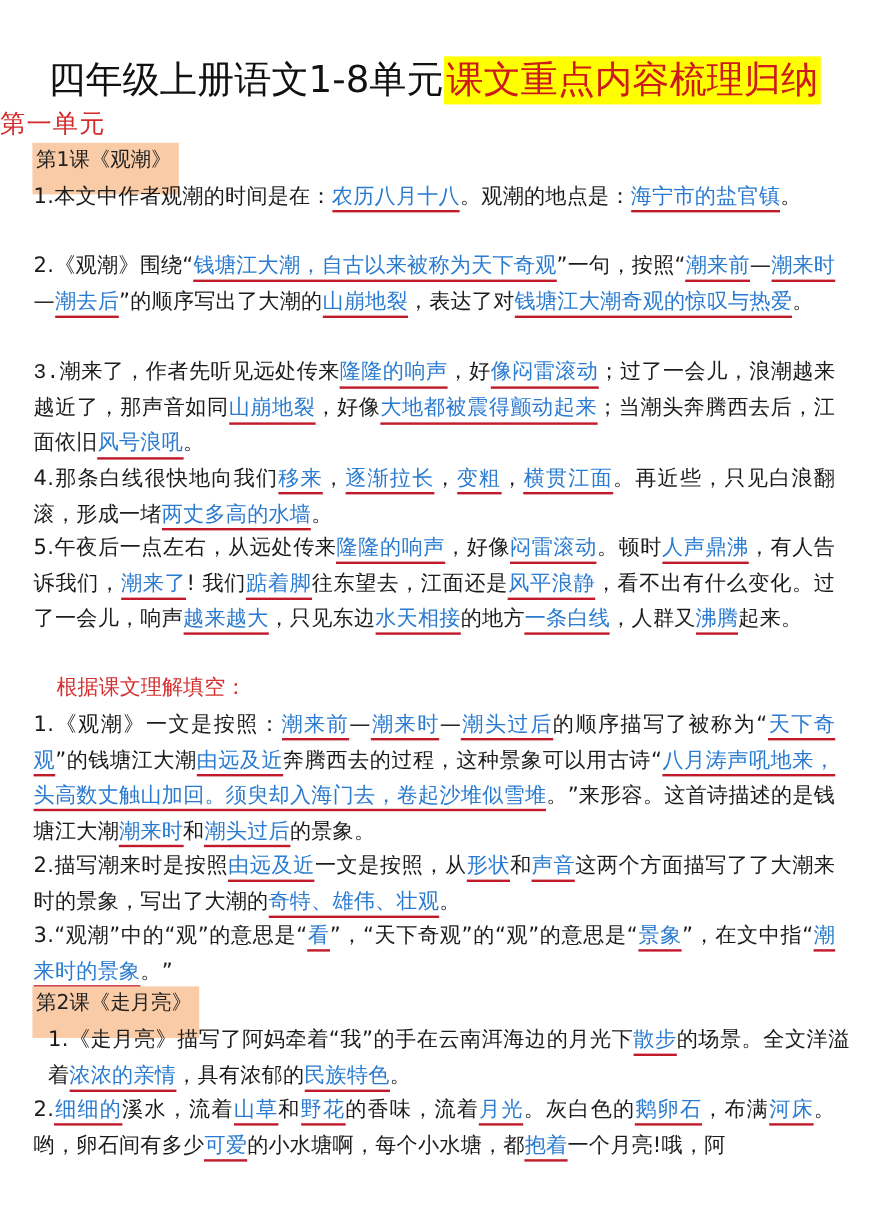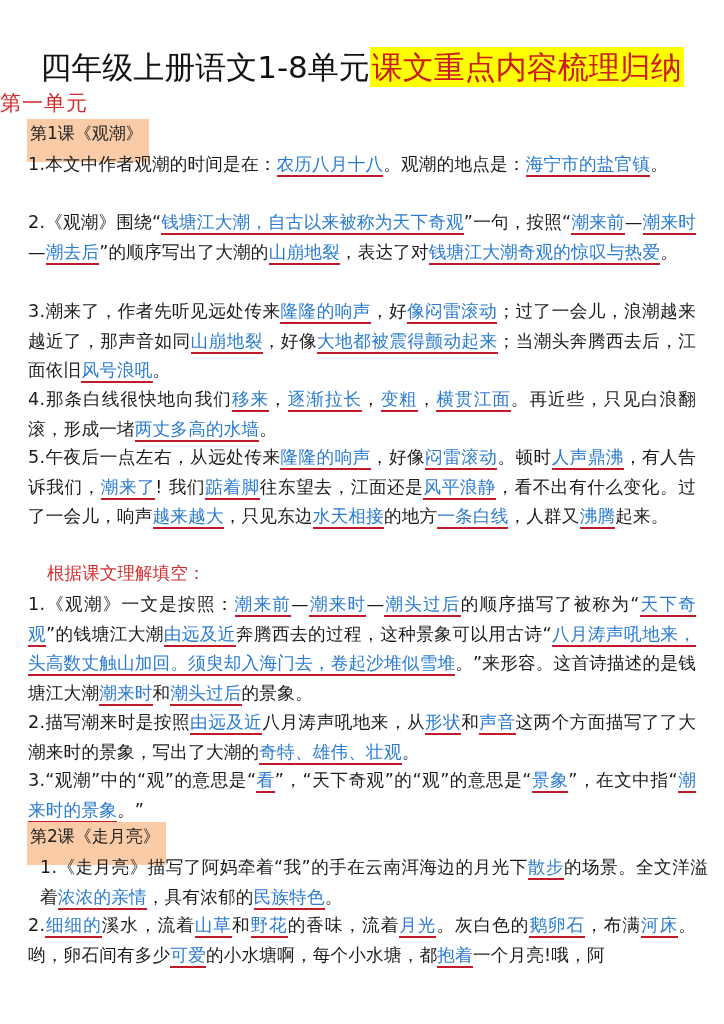--- a/index.html
+++ b/index.html
@@ -21,25 +21,25 @@
 </head>
 <body>
 
 <div class="page">
   <div class="title"><span>四年级上册语文1-8单元</span><span class="hl">课文重点内容梳理归纳</span></div>
   <div class="unit">第一单元</div>
 
   <div class="lesson" style="top:119px;">第1课《观潮》</div>
   <div class="para" style="top:150px;"><span>1.本文中作者观潮的时间是在：</span><span class="a">农历八月十八</span><span>。观潮的地点是：</span><span class="a">海宁市的盐官镇</span><span>。</span></div>
   <div class="para" style="top:208px;"><span>2.《观潮》围绕“</span><span class="a">钱塘江大潮，自古以来被称为天下奇观</span><span>”一句，按照“</span><span class="a">潮来前</span><span>—</span><span class="a">潮来时</span><span>—</span><span class="a">潮去后</span><span>”的顺序写出了大潮的</span><span class="a">山崩地裂</span><span>，表达了对</span><span class="a">钱塘江大潮奇观的惊叹与热爱</span><span>。</span></div>
-  <div class="para" style="top:297px;"><span>3.潮来了，作者先听见远处传来</span><span class="a">隆隆的响声</span><span>，好</span><span class="a">像闷雷滚动</span><span>；过了一会儿，浪潮越来越近了，那声音如同</span><span class="a">山崩地裂</span><span>，好像</span><span class="a">大地都被震得颤动起来</span><span>；当潮头奔腾西去后，江面依旧</span><span class="a">风号浪吼</span><span>。</span></div>
+  <div class="para" style="top:297px;font-family:Liberation Mono, monospace;"><span>3.潮来了，作者先听见远处传来</span><span class="a">隆隆的响声</span><span>，好</span><span class="a">像闷雷滚动</span><span>；过了一会儿，浪潮越来越近了，那声音如同</span><span class="a">山崩地裂</span><span>，好像</span><span class="a">大地都被震得颤动起来</span><span>；当潮头奔腾西去后，江面依旧</span><span class="a">风号浪吼</span><span>。</span></div>
   <div class="para" style="top:385px;"><span>4.那条白线很快地向我们</span><span class="a">移来</span><span>，</span><span class="a">逐渐拉长</span><span>，</span><span class="a">变粗</span><span>，</span><span class="a">横贯江面</span><span>。再近些，只见白浪翻滚，形成一堵</span><span class="a">两丈多高的水墙</span><span>。</span></div>
   <div class="para" style="top:443px;"><span>5.午夜后一点左右，从远处传来</span><span class="a">隆隆的响声</span><span>，好像</span><span class="a">闷雷滚动</span><span>。顿时</span><span class="a">人声鼎沸</span><span>，有人告诉我们，</span><span class="a">潮来了</span><span>! 我们</span><span class="a">踮着脚</span><span>往东望去，江面还是</span><span class="a">风平浪静</span><span>，看不出有什么变化。过了一会儿，响声</span><span class="a">越来越大</span><span>，只见东边</span><span class="a">水天相接</span><span>的地方</span><span class="a">一条白线</span><span>，人群又</span><span class="a">沸腾</span><span>起来。</span></div>
 
   <div class="section" style="top:559px;">根据课文理解填空：</div>
   <div class="para" style="top:590px;"><span>1.《观潮》一文是按照：</span><span class="a">潮来前</span><span>—</span><span class="a">潮来时</span><span>—</span><span class="a">潮头过后</span><span>的顺序描写了被称为“</span><span class="a">天下奇观</span><span>”的钱塘江大潮</span><span class="a">由远及近</span><span>奔腾西去的过程，这种景象可以用古诗“</span><span class="a">八月涛声吼地来，头高数丈触山加回。须臾却入海门去，卷起沙堆似雪堆</span><span>。”来形容。这首诗描述的是钱塘江大潮</span><span class="a">潮来时</span><span>和</span><span class="a">潮头过后</span><span>的景象。</span></div>
-  <div class="para" style="top:708px;"><span>2.描写潮来时是按照</span><span class="a">由远及近</span><span>八月涛声吼地来，从</span><span class="a">形状</span><span>和</span><span class="a">声音</span><span>这两个方面描写了了大潮来时的景象，写出了大潮的</span><span class="a">奇特、雄伟、壮观</span><span>。</span></div>
+  <div class="para" style="top:708px;"><span>2.描写潮来时是按照</span><span class="a">由远及近</span><span>一文是按照，从</span><span class="a">形状</span><span>和</span><span class="a">声音</span><span>这两个方面描写了了大潮来时的景象，写出了大潮的</span><span class="a">奇特、雄伟、壮观</span><span>。</span></div>
   <div class="para" style="top:766px;"><span>3.“观潮”中的“观”的意思是“</span><span class="a">看</span><span>”，“天下奇观”的“观”的意思是“</span><span class="a">景象</span><span>”，在文中指“</span><span class="a">潮来时的景象</span><span>。”</span></div>
 
   <div class="lesson" style="top:822px;text-align:center;">第2课《走月亮》</div>
   <div class="para" style="top:853px;margin-left:12px;"><span>1.《走月亮》描写了阿妈牵着“我”的手在云南洱海边的月光下</span><span class="a">散步</span><span>的场景。全文洋溢着</span><span class="a">浓浓的亲情</span><span>，具有浓郁的</span><span class="a">民族特色</span><span>。</span></div>
   <div class="para" style="top:911px;"><span>2.</span><span class="a">细细的</span><span>溪水，流着</span><span class="a">山草</span><span>和</span><span class="a">野花</span><span>的香味，流着</span><span class="a">月光</span><span>。灰白色的</span><span class="a">鹅卵石</span><span>，布满</span><span class="a">河床</span><span>。哟，卵石间有多少</span><span class="a">可爱</span><span>的小水塘啊，每个小水塘，都</span><span class="a">抱着</span><span>一个月亮!哦，阿</span></div>
 </div>
 
 </body></html>

